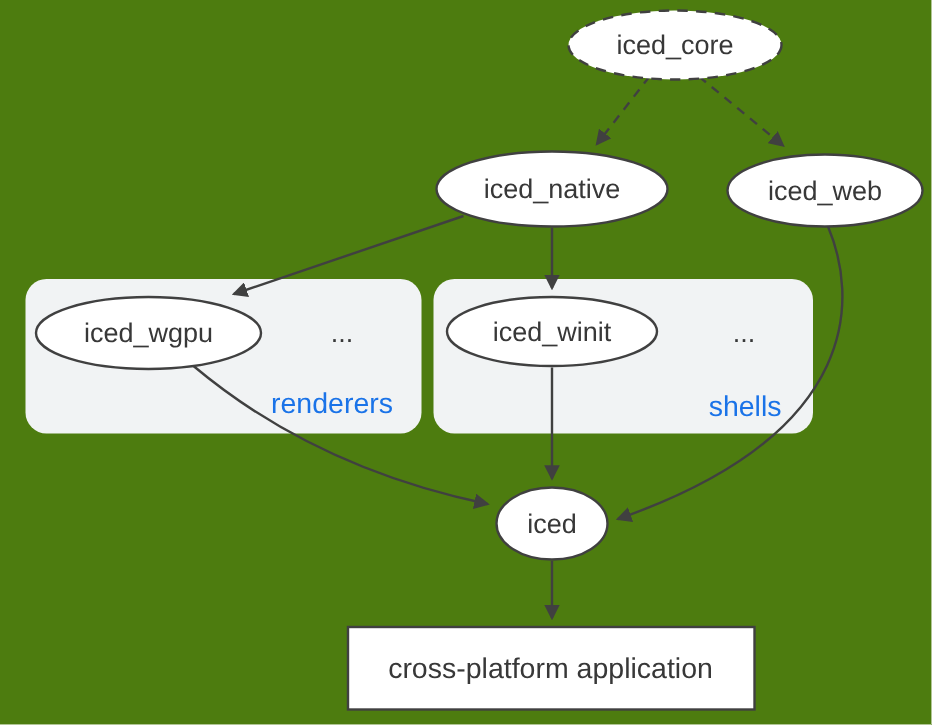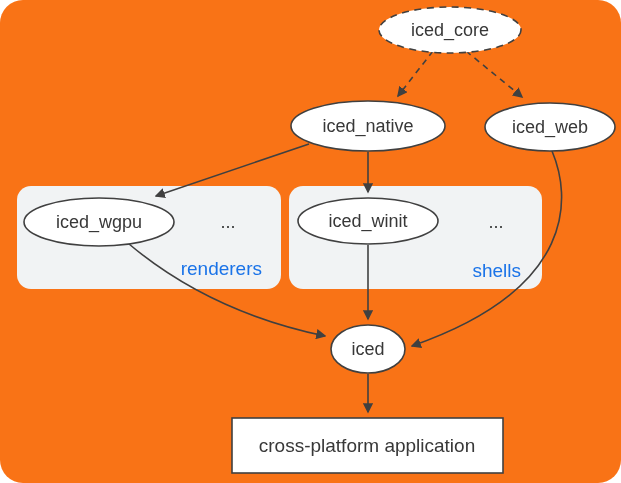--- a/index.html
+++ b/index.html
@@ -1,22 +1,21 @@
 <!DOCTYPE html>
 <html><head>
 <meta charset="utf-8">
 <style>
   html, body { margin: 0; padding: 0; background: #ffffff; }
   .canvas {
     width: 621px;
     height: 483px;
-    background: #f97316;
+    background: #4d7c0f;
     position: relative;
     font-family: "Liberation Sans", sans-serif;
-    border-radius: 23px;
   }
   svg { display: block; }
   .edge { stroke: #404040; stroke-width: 1.6; fill: none; }
   .edge.dashed { stroke-dasharray: 6 5; }
   .node { fill: #ffffff; stroke: #404040; stroke-width: 1.6; }
   .node.dashed { stroke-dasharray: 7 5.5; }
   .appbox { fill: #ffffff; stroke: #404040; stroke-width: 1.6; }
   .label {
     font-family: "Liberation Sans", sans-serif;
     font-size: 18px;

